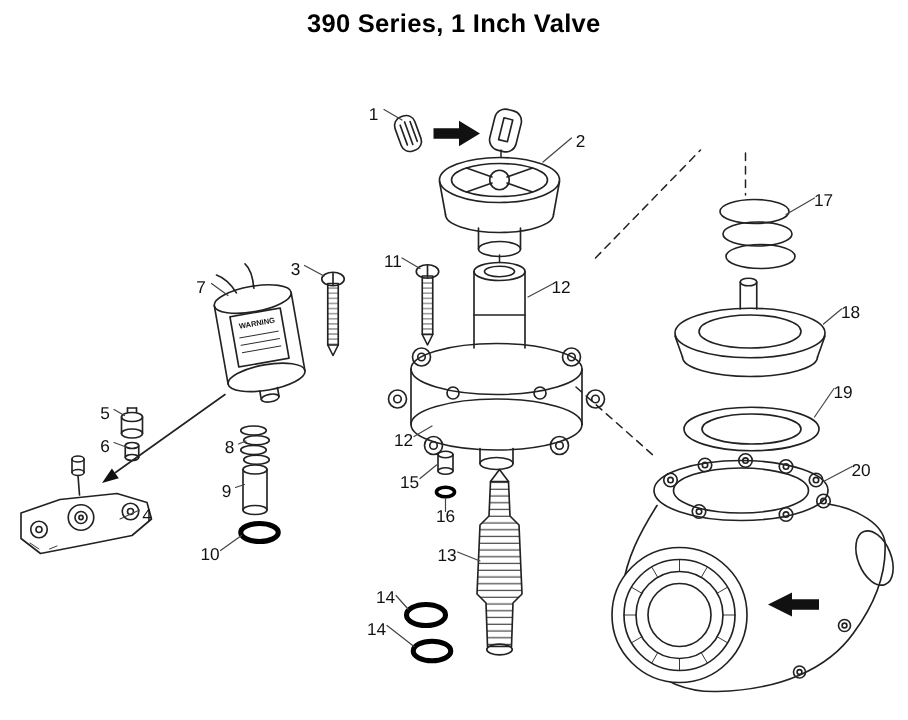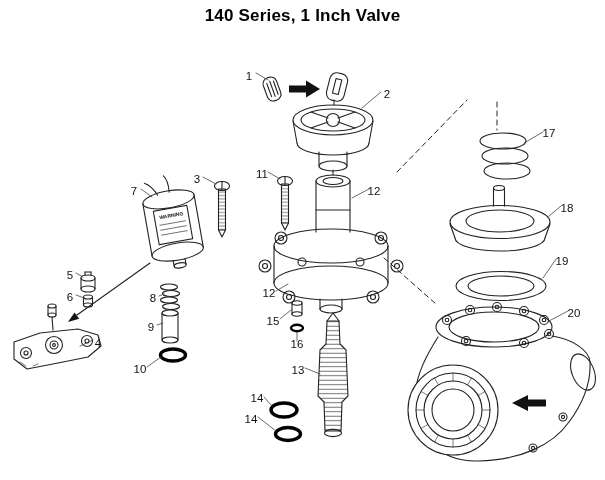--- a/index.html
+++ b/index.html
@@ -16,21 +16,21 @@
   .dash{stroke-dasharray:5 4;stroke-width:1;}
   .leader{stroke-width:.8;stroke:#444;}
   .thin{stroke-width:.6;}
   .warn{font:bold 5px "Liberation Sans",sans-serif;text-anchor:middle;}
   .lbl{font:11.5px "Liberation Sans",sans-serif;text-anchor:middle;dominant-baseline:middle;}
 </style>
 </head>
 <body>
 
 <div class="stage">
-  <h1 class="title">140 Series, 1 Inch Valve</h1>
+  <h1 class="title">390 Series, 1 Inch Valve</h1>
 
   <svg viewBox="0 0 605 480" width="605" height="480">
     <defs>
       <pattern id="ribs" width="6" height="4.5" patternUnits="userSpaceOnUse">
         <path d="M0,2.2 H6" stroke="#444" stroke-width="0.8"></path>
       </pattern>
       <pattern id="thr" width="7" height="3.4" patternUnits="userSpaceOnUse">
         <path d="M0,1.7 H7" stroke="#444" stroke-width="0.7"></path>
       </pattern>
     </defs>

